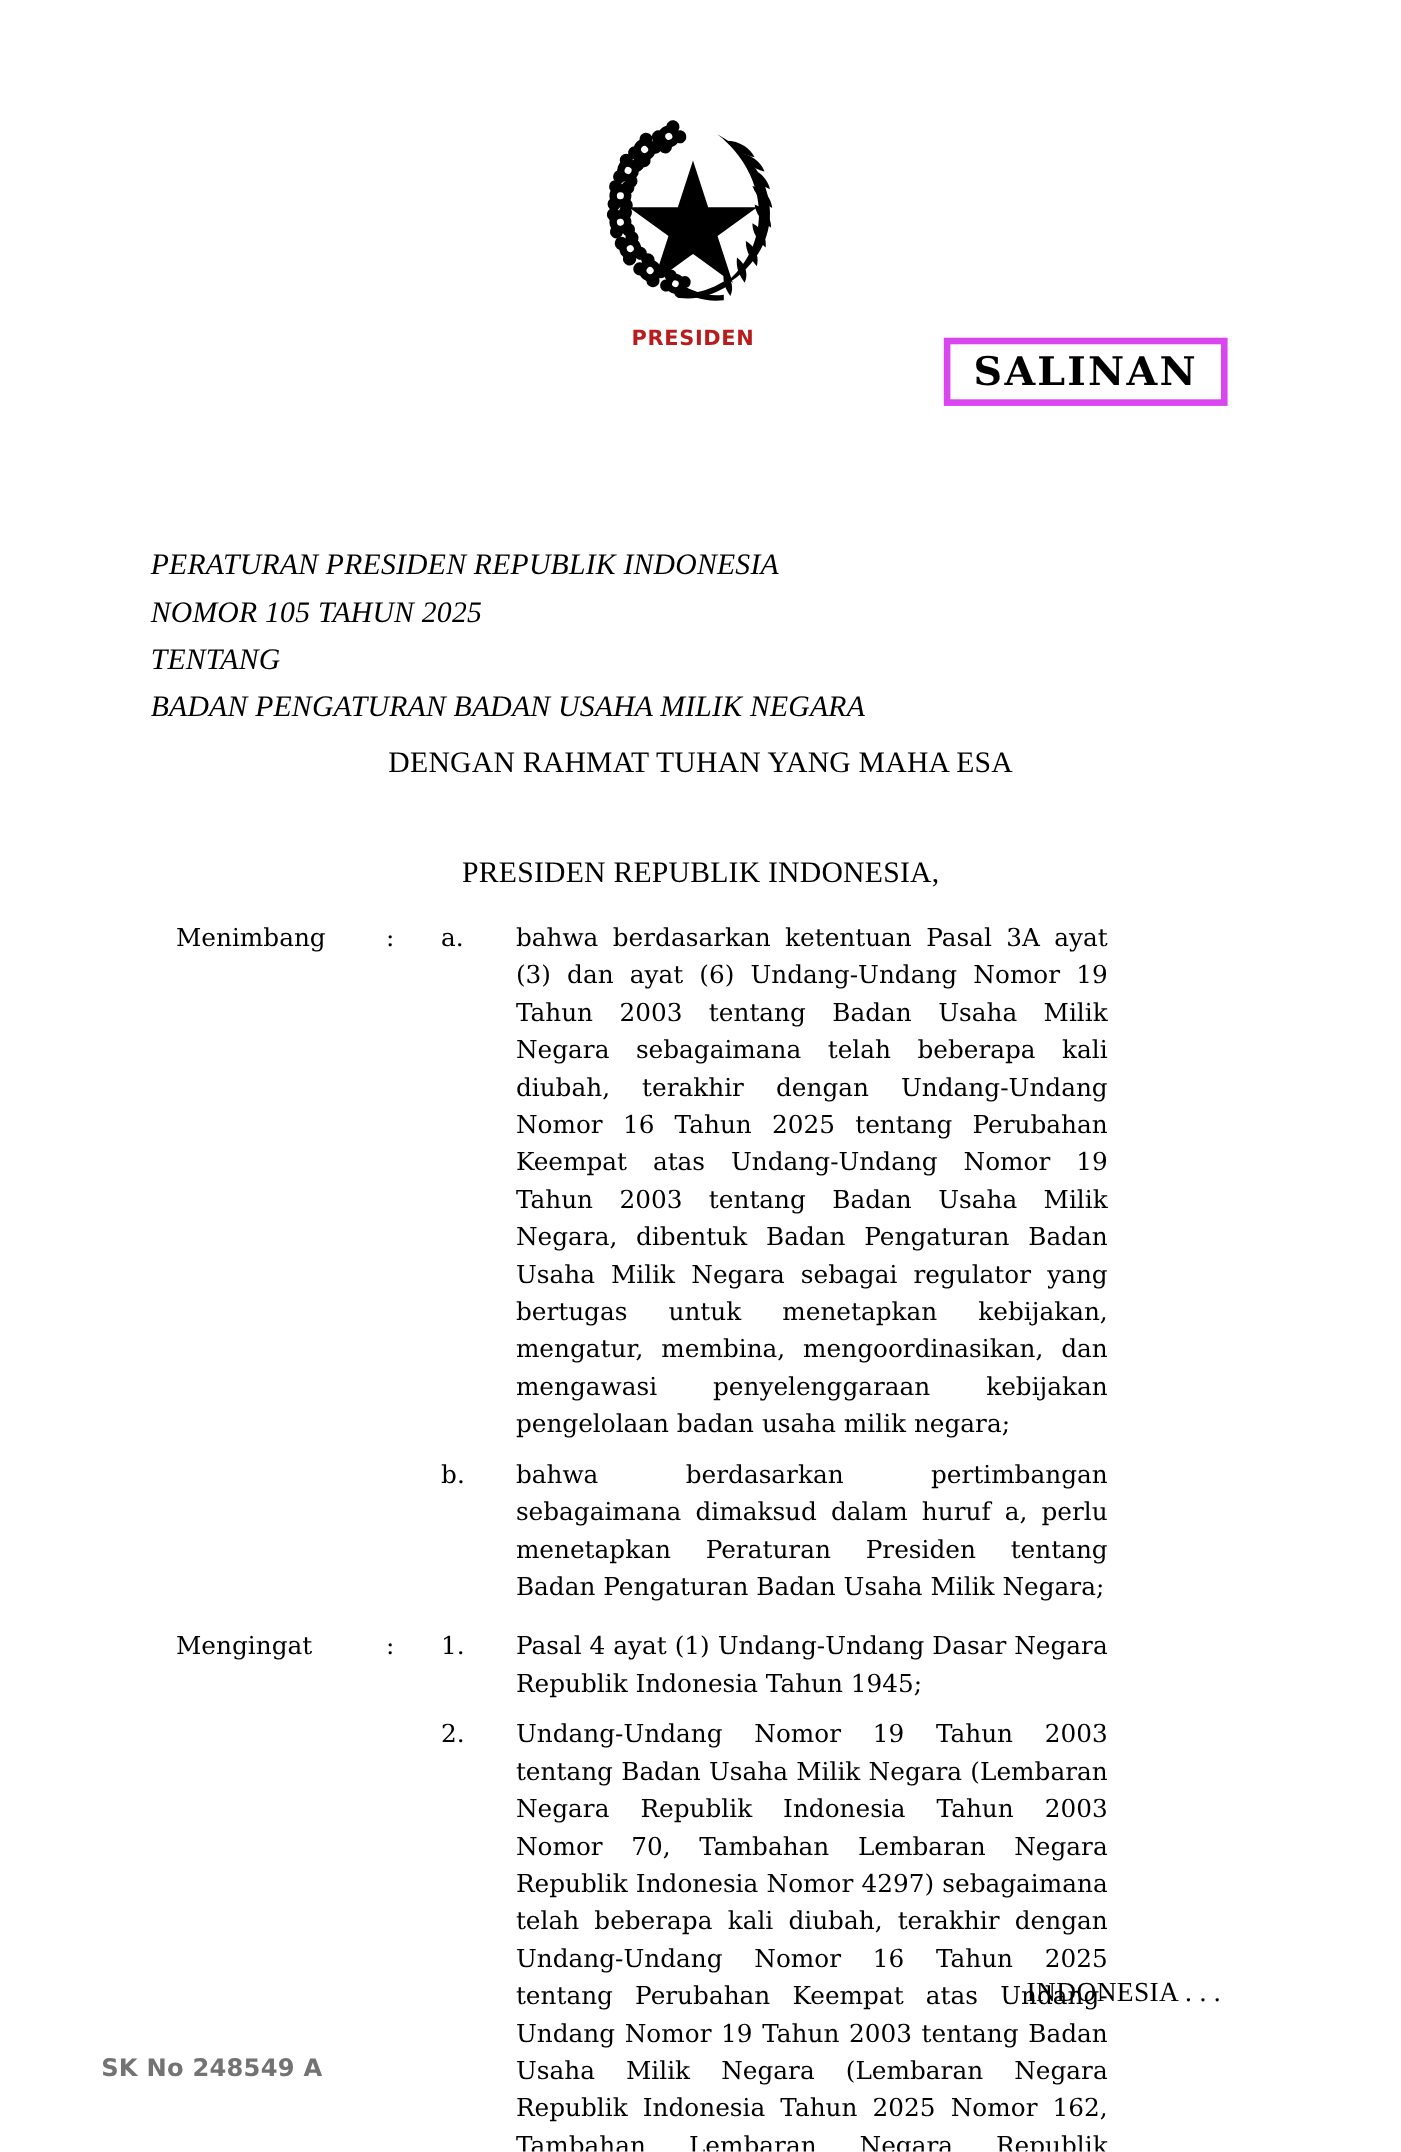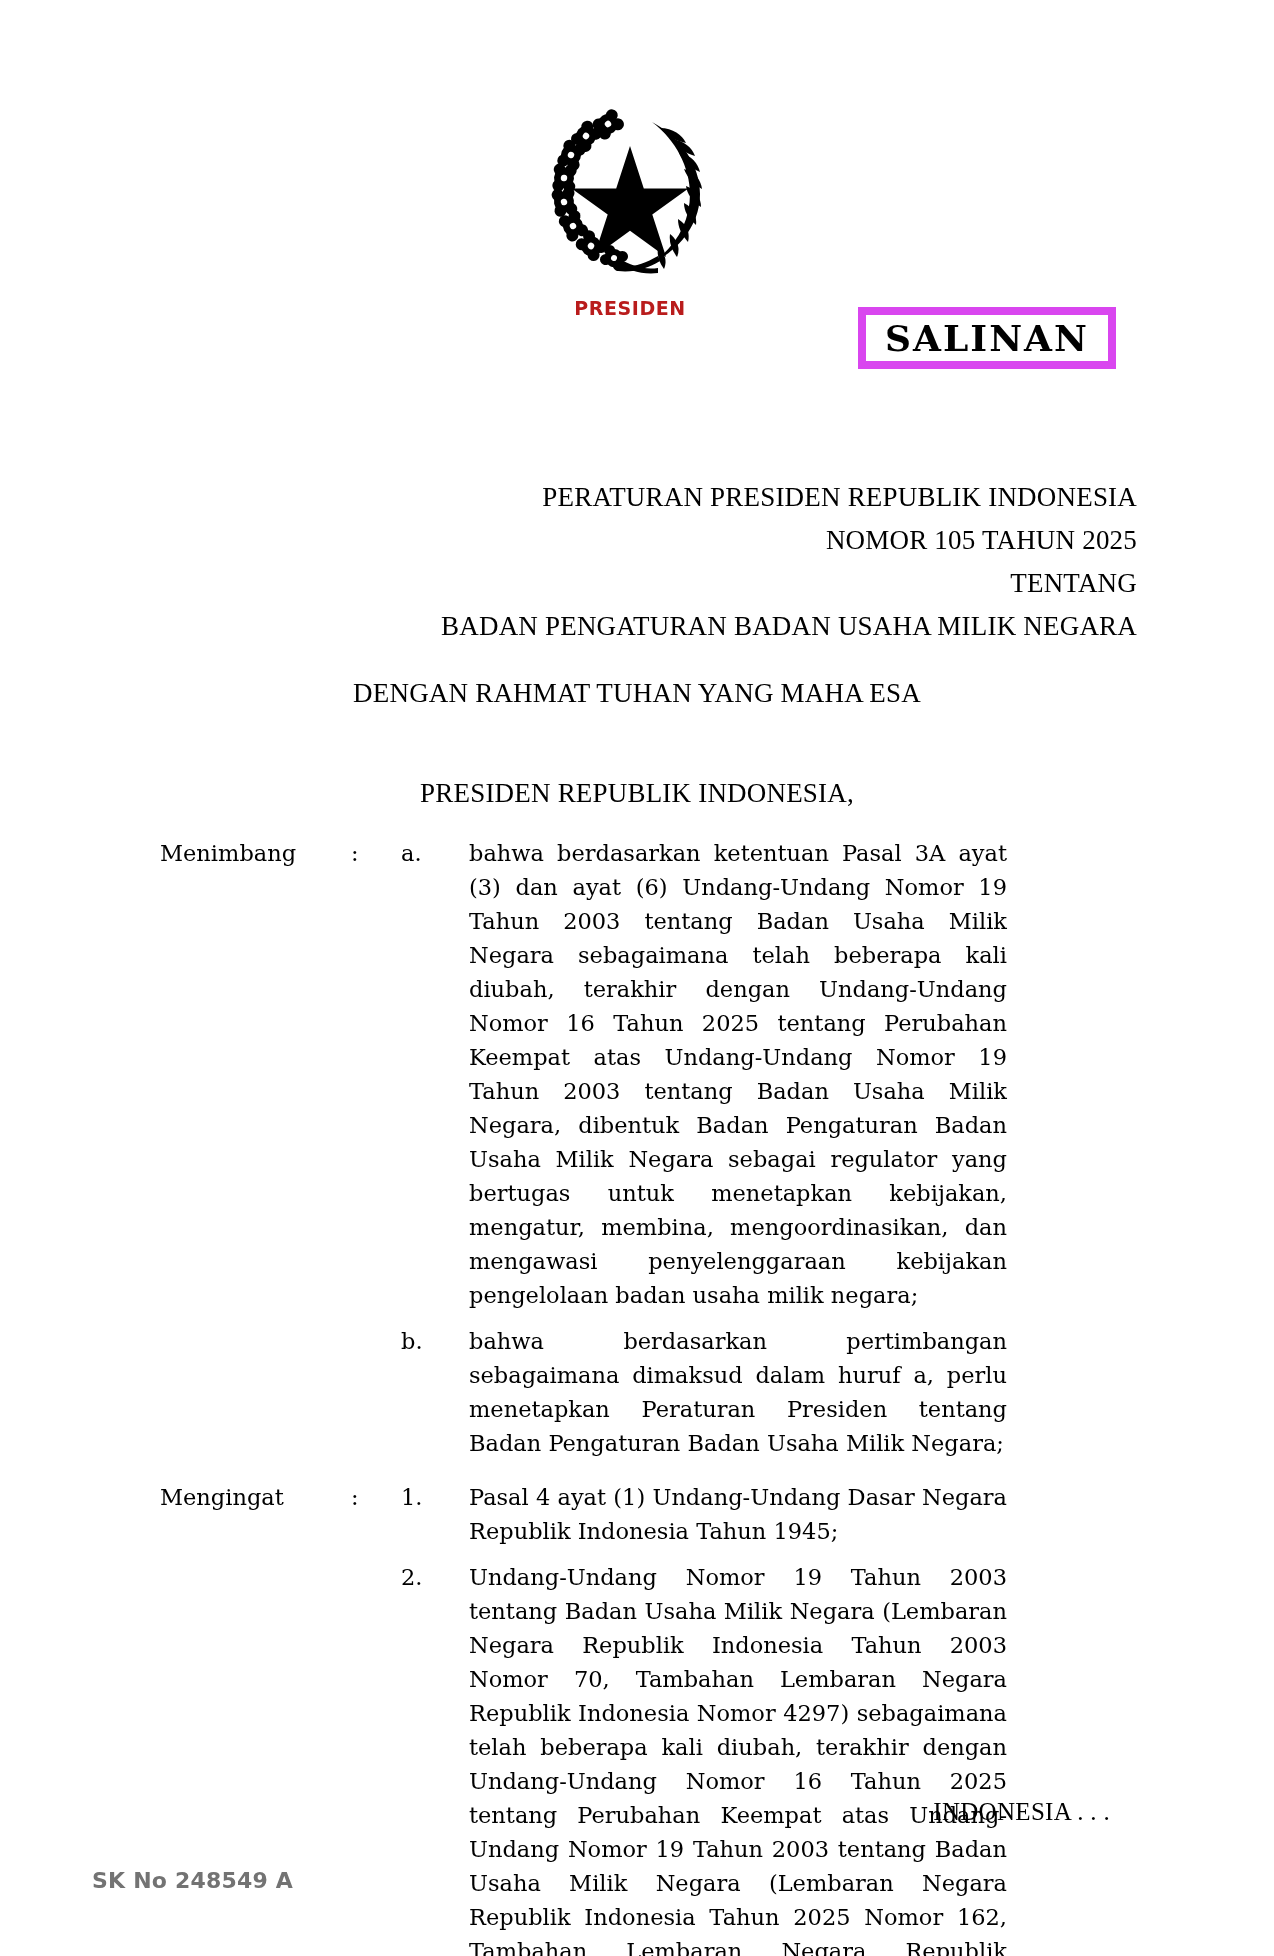--- a/index.html
+++ b/index.html
@@ -53,42 +53,43 @@
     color: #b91c1c;
   }
   .presiden-caption .l2 { letter-spacing: 1.0px; }
 
   .salinan-box {
     position: absolute;
     left: 858px;
     top: 199px;
     width: 258px;
     height: 62px;
-    border: 8px solid #d946ef;
+    border: 6px solid #d946ef;
     box-sizing: border-box;
     display: flex;
     align-items: center;
     justify-content: center;
   }
   .salinan-text {
     font-family: "DejaVu Serif", serif;
     font-weight: bold;
     font-size: 36px;
     letter-spacing: 2px;
     line-height: 1;
     color: #000;
   }
 
   
   .title-block {
     position: absolute;
     left: 137px;
-    top: 476px;
+    top: 492px;
     width: 1000px;
-    text-align: right;
+    text-align: left;
+    font-style: italic;
   }
   .title-line {
     font-family: "Liberation Serif", serif;
     font-size: 27px;
     line-height: 43px;
     letter-spacing: 0.2px;
     white-space: nowrap;
   }
   .preamble-block {
     position: absolute;

